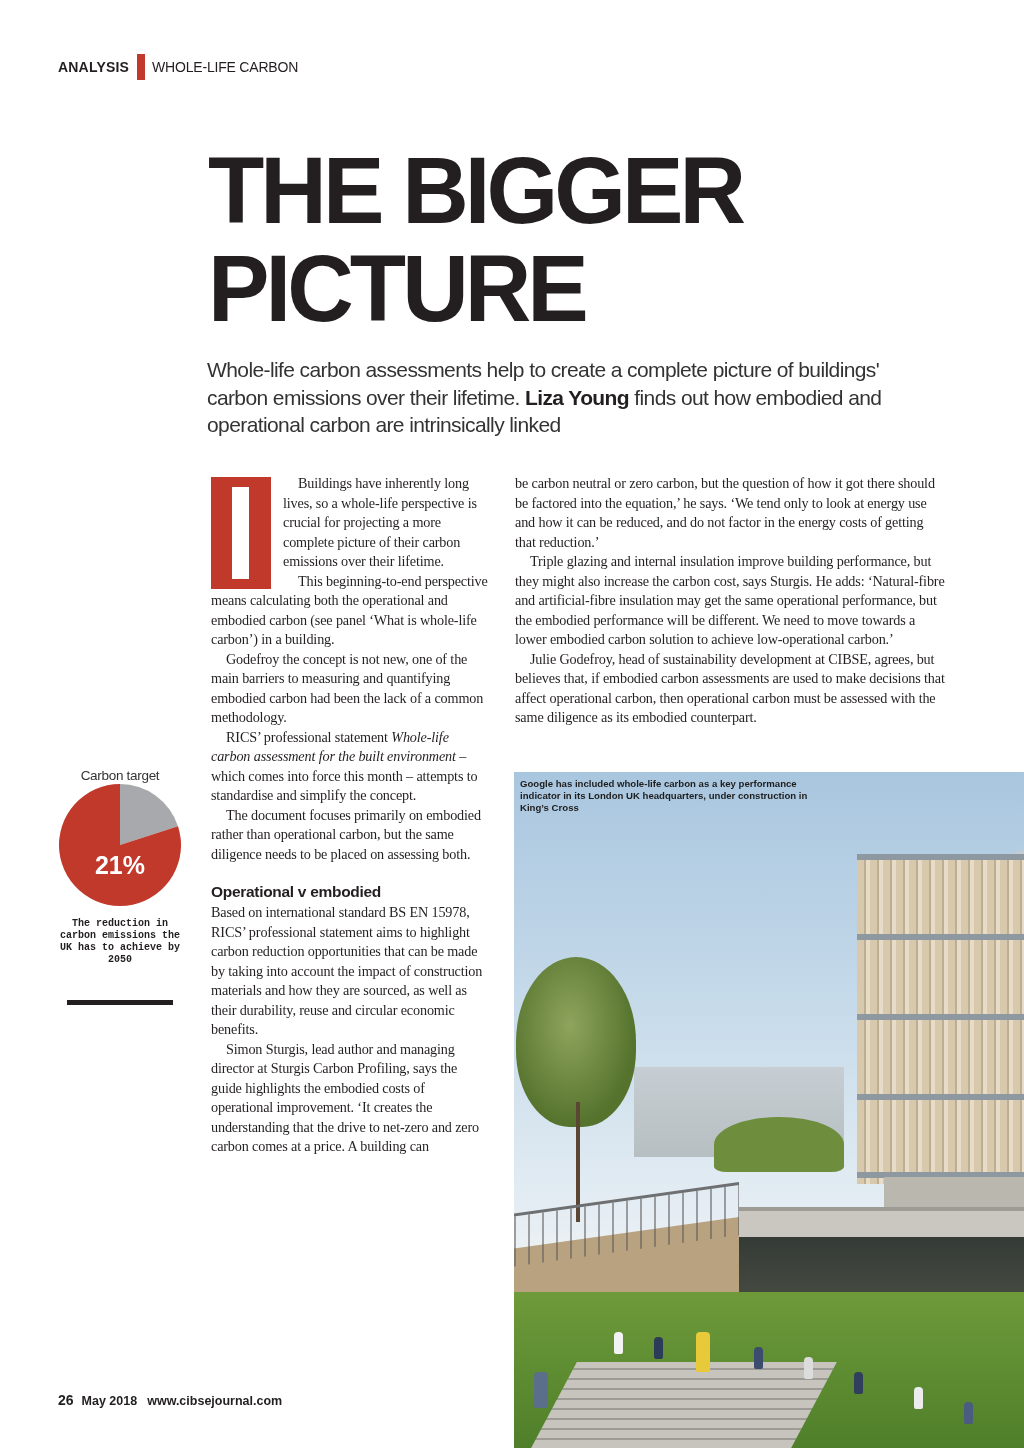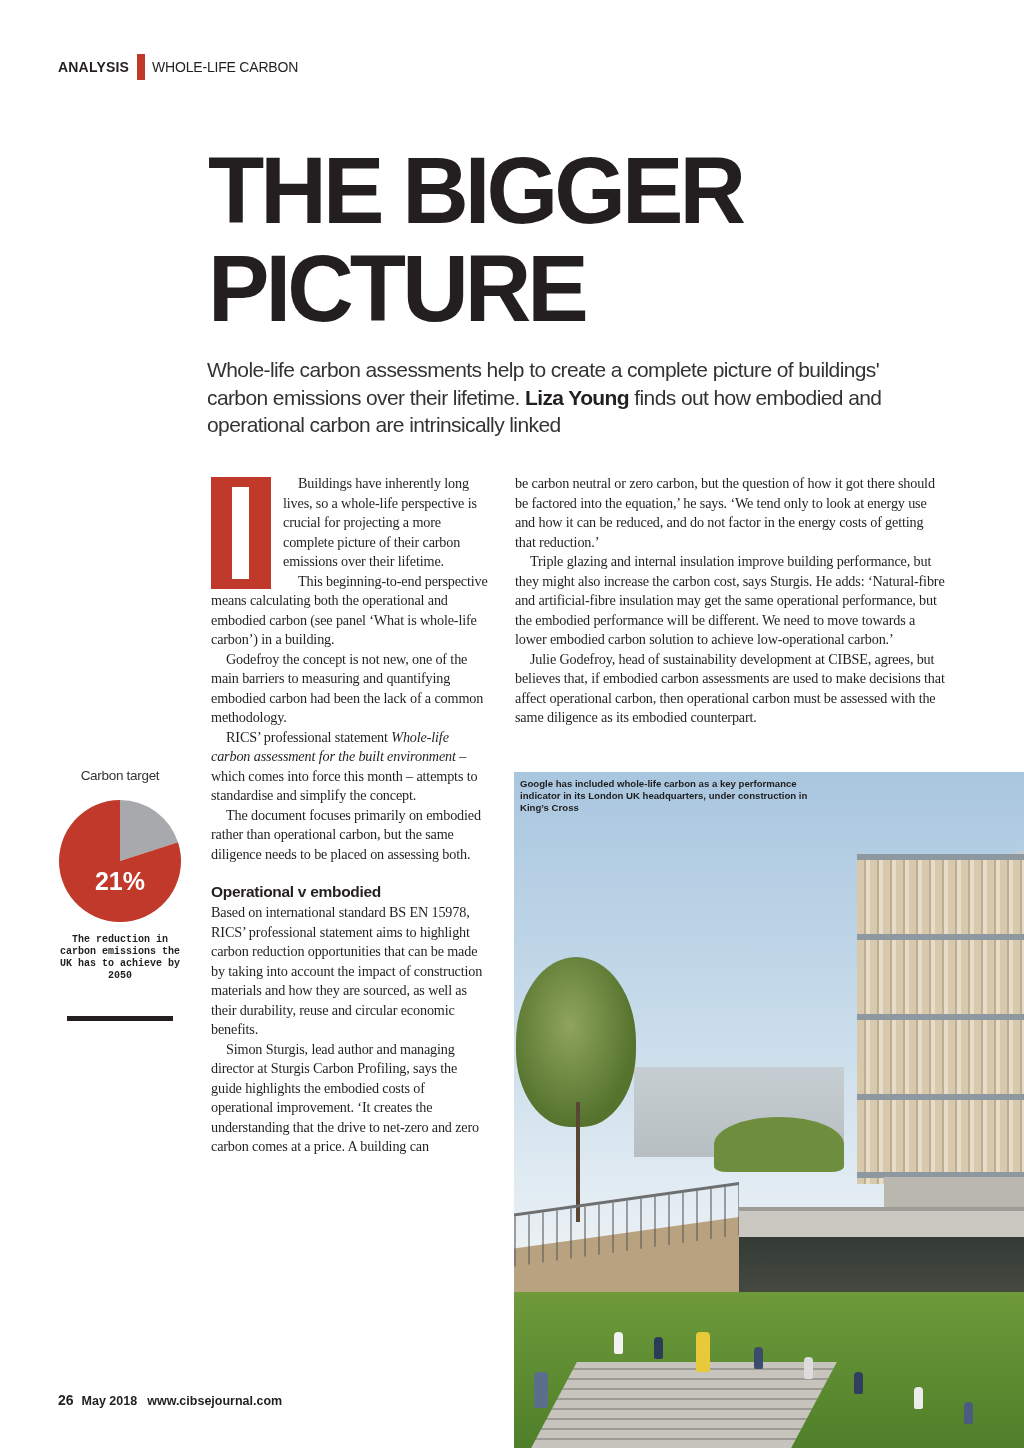--- a/index.html
+++ b/index.html
@@ -26,21 +26,21 @@
   .col2 { left: 515px; top: 474px; width: 430px; }
   .dropcap { float: left; width: 60px; height: 112px; background: #c0392b; margin: 3px 12px 0 0; position: relative; }
   .dropcap .glyph { position: absolute; left: 21px; top: 10px; width: 17px; height: 92px; background: #ffffff; }
   .col1 .first { text-indent: 0; }
   .col p i { font-style: italic; }
 
   .subhead { font-family: "Liberation Sans", sans-serif; font-weight: bold; font-size: 15.5px; line-height: 20px; margin: 18px 0 1px 0; color: #231f20; letter-spacing: -0.3px; }
 
   
   .infographic { position: absolute; left: 54px; top: 768px; width: 132px; text-align: center; }
-  .info-title { font-family: "Liberation Sans", sans-serif; font-size: 13.5px; color: #333; margin-bottom: 16px; letter-spacing: -0.3px; }
+  .info-title { font-family: "Liberation Sans", sans-serif; font-size: 13.5px; color: #333; margin-bottom: 0; letter-spacing: -0.3px; }
   .pie-wrap { position: relative; width: 124px; height: 124px; margin: 0 auto; }
   .pie-wrap svg { display: block; }
   .pie-label { position: absolute; left: 0; right: 0; top: 68px; font-family: "Liberation Sans", sans-serif; font-weight: bold; font-size: 25px; color: #fff; text-align: center; }
   .info-caption { font-family: Liberation Mono, monospace; font-weight: bold; font-size: 10px; line-height: 12px; color: #231f20; margin-top: 11px; }
   .info-rule { width: 106px; height: 5px; background: #231f20; margin: 34px auto 0 auto; }
 
   
   .photo { position: absolute; left: 514px; top: 772px; width: 510px; height: 812px; overflow: hidden;
     background: linear-gradient(180deg, #a9c6df 0%, #c7dbea 30%, #e6eef4 55%, #f1f3f1 62%, #dfe3da 70%, #9ea58c 80%, #6d8f43 88%, #5e8a32 100%); }
   .photo-caption { position: absolute; left: 6px; top: 6px; width: 290px; font-family: "Liberation Sans", sans-serif; font-weight: bold; font-size: 9.6px; line-height: 12px; color: #1d1d1d; }

